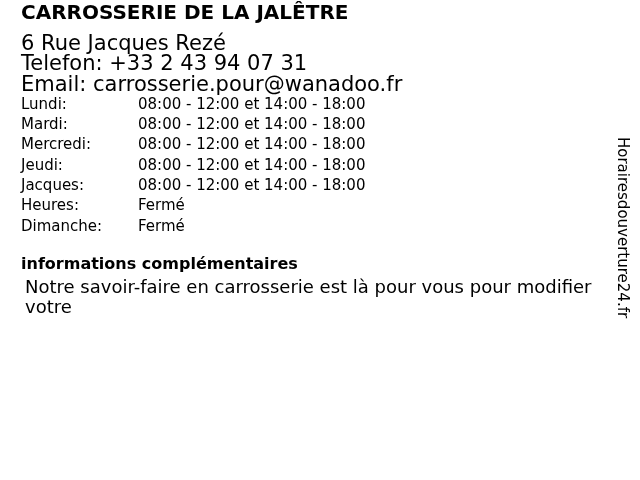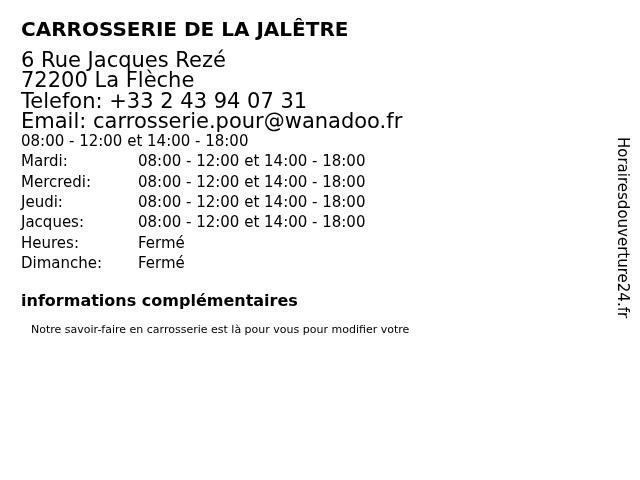--- a/index.html
+++ b/index.html
@@ -9,21 +9,21 @@
   body {
     width: 640px;
     height: 480px;
     background: #ffffff;
     color: #000000;
     font-family: "DejaVu Sans", "Liberation Sans", sans-serif;
     position: relative;
     overflow: hidden;
   }
   .page {
-    padding: 18px 0 0 21px;
+    padding: 1px 0 0 21px;
   }
   .business-name {
     font-size: 20px;
     font-weight: bold;
     line-height: 22px;
     margin: 0 0 10px 0;
     white-space: nowrap;
   }
   .contact-block {
     font-size: 21px;
@@ -44,23 +44,23 @@
   }
   .hours-day {
     width: 117px;
     flex: 0 0 117px;
   }
   .info-heading {
     margin-top: 18px;
     margin-bottom: 1px;
   }
   .info-text {
-    font-size: 11px;
+    font-size: 18px;
     line-height: 20.3px;
-    margin: 10px;
+    margin: 4px;
   }
   .info-line-2 {
     padding-left: 5px;
   }
   .watermark {
     position: absolute;
     top: 137px;
     right: 8px;
     writing-mode: vertical-rl;
     text-orientation: mixed;
@@ -71,28 +71,28 @@
 </style>
 </head>
 <body>
 
 <div class="page">
 
   <h1 class="business-name">CARROSSERIE DE LA JALÊTRE</h1>
 
   <div class="contact-block">
     <div>6 Rue Jacques Rezé</div>
-    <div>72200 La Flèche</div>
     <div><span>Telefon:</span> <span>+33 2 43 94 07 31</span></div>
     <div><span>Email:</span> <span>carrosserie.pour@wanadoo.fr</span></div>
   </div>
 
 
   <div class="hours-table">
     <div class="hours-row">
+      <span class="hours-day">Lundi:</span>
       <span class="hours-times">08:00 - 12:00 et 14:00 - 18:00</span>
     </div>
     <div class="hours-row">
       <span class="hours-day">Mardi:</span>
       <span class="hours-times">08:00 - 12:00 et 14:00 - 18:00</span>
     </div>
     <div class="hours-row">
       <span class="hours-day">Mercredi:</span>
       <span class="hours-times">08:00 - 12:00 et 14:00 - 18:00</span>
     </div>

